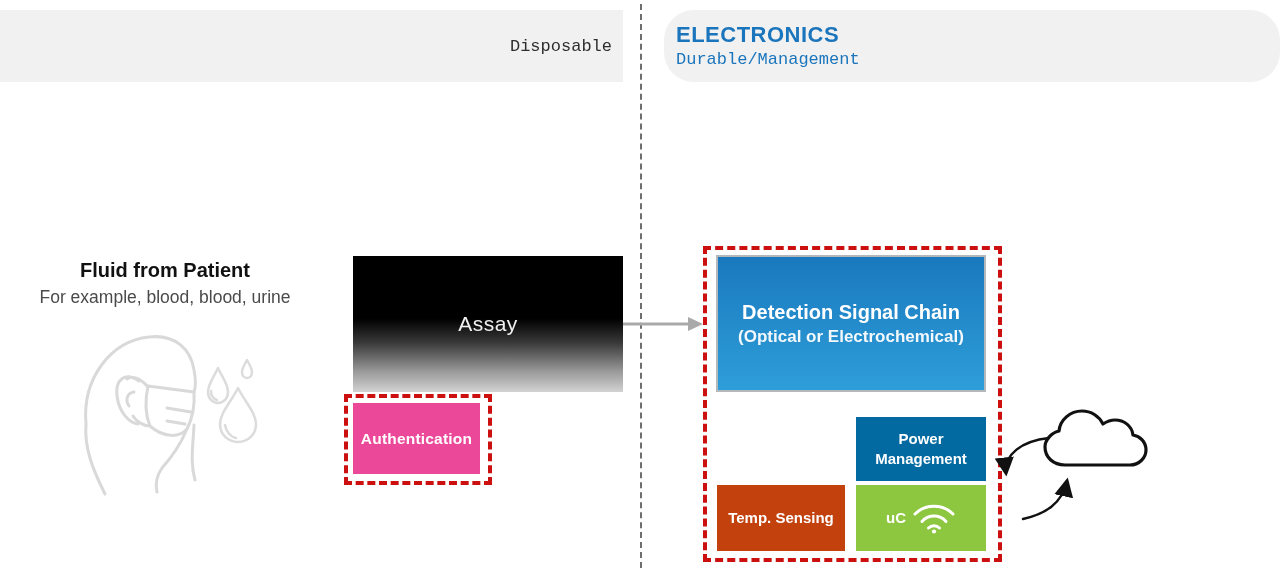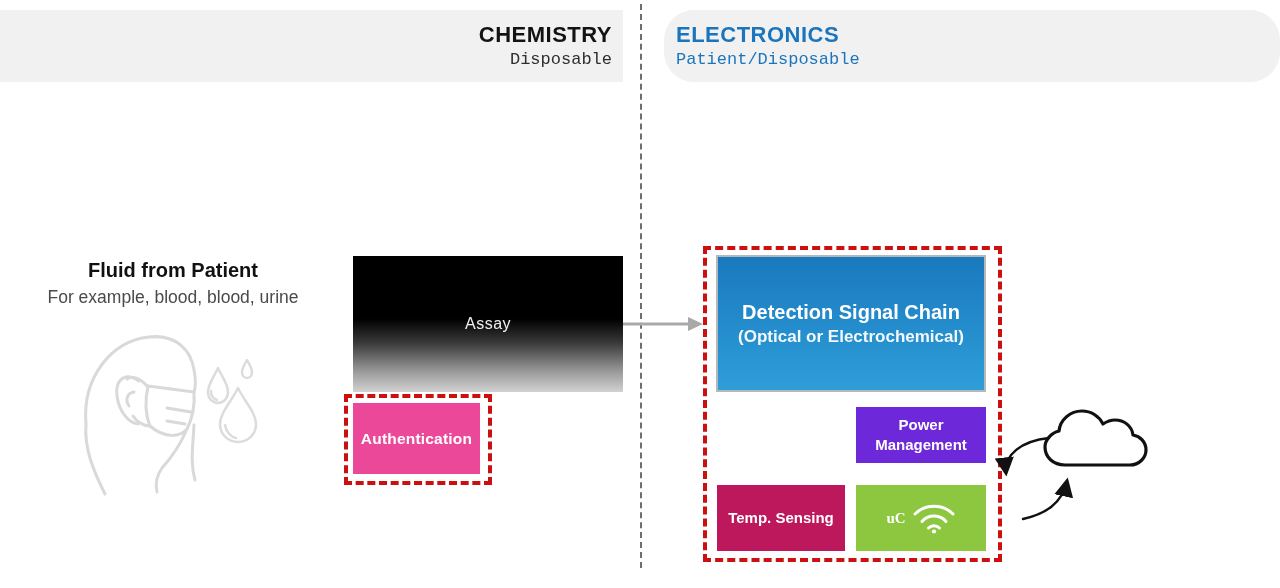--- a/index.html
+++ b/index.html
@@ -13,31 +13,31 @@
   .band-right{left:664px;width:616px;align-items:flex-start;padding-left:12px;box-sizing:border-box;border-radius:30px;}
   .band-title{font-size:22px;font-weight:700;letter-spacing:.5px;line-height:26px;color:#131313;}
   .band-sub{font-size:17px;line-height:23px;color:#2E2E2E;font-family:Liberation Mono, monospace;}
   .band-right .band-title,.band-right .band-sub{color:#1B75BC;}
 
   
   .divider{position:absolute;left:640px;top:4px;height:564px;width:0;
            border-left:2px dashed #6E6E6E;}
 
   
-  .patient{position:absolute;left:0;top:257px;width:330px;text-align:center;padding-left:8px;}
+  .patient{position:absolute;left:0;top:257px;width:330px;text-align:center;}
   .patient-title{font-size:20px;font-weight:700;color:#111;line-height:27px;}
   .patient-sub{font-size:17.5px;color:#4A4A4A;line-height:26px;}
 
   .patient-art{position:absolute;left:75px;top:320px;}
 
   
   .assay-box{position:absolute;left:353px;top:256px;width:270px;height:136px;
              background:linear-gradient(to bottom,#000 0%,#000 46%,#3A3A3A 64%,#9A9A9A 85%,#D2D2D2 100%);
              display:flex;align-items:center;justify-content:center;}
-  .assay-label{color:#F0F0F0;font-size:16px;letter-spacing:.5px;}
+  .assay-label{color:#F0F0F0;font-size:21px;letter-spacing:.5px;}
 
   
   .auth-group{position:absolute;left:344px;top:394px;width:140px;height:83px;
               border:4px dashed #CC0F0F;}
   .auth-box{position:absolute;left:5px;top:5px;width:127px;height:71px;background:#ec4899;
             display:flex;align-items:center;justify-content:center;}
   .auth-label{color:#fff;font-size:15.5px;font-weight:700;letter-spacing:.2px;}
 
   
   .flow-arrow{position:absolute;left:623px;top:315px;}
@@ -48,41 +48,40 @@
   .detect-box{position:absolute;left:9px;top:5px;width:270px;height:137px;
               background:linear-gradient(to bottom,#1A79BE 0%,#2E9ED9 100%);
               border:2px solid #B5B8BB;box-sizing:border-box;
               display:flex;flex-direction:column;align-items:center;justify-content:center;}
   .detect-title{color:#fff;font-size:20px;font-weight:700;line-height:26px;text-align:right;}
   .detect-sub{color:#F2F8FC;font-size:17px;line-height:23px;font-weight:bold;}
 
   .block{position:absolute;display:flex;align-items:center;justify-content:center;
          text-align:center;font-size:15px;font-weight:700;line-height:1.35;}
   .blk-motion{left:10px;top:157px;width:128px;height:64px;background:#C9CDD1;color:#E9EBEC;}
-  .blk-power{left:149px;top:157px;width:130px;height:56px;background:#6d28d9;color:#fff;}
-  .blk-temp{left:10px;top:235px;width:128px;height:66px;background:#be185d;color:#fff;}
-  .blk-uc{left:149px;top:235px;width:130px;height:66px;background:#8DC63F;color:#fff;gap:6px;font-family:Liberation Serif, serif;}
+  .blk-power{left:149px;top:167px;width:130px;height:64px;background:#0369a1;color:#fff;}
+  .blk-temp{left:10px;top:235px;width:128px;height:66px;background:#c2410c;color:#fff;}
+  .blk-uc{left:149px;top:235px;width:130px;height:66px;background:#8DC63F;color:#fff;gap:6px;}
   .blk-inner{padding:0 8px;}
   .wifi{display:block;}
 
   
   .cloud-art{position:absolute;left:995px;top:405px;}
 </style>
 </head>
 <body>
 
 <div class="canvas">
 
   <div class="band band-left">
-    <div class="band-title">CHEMISTRY</div>
     <div class="band-sub">Disposable</div>
   </div>
   <div class="band band-right">
     <div class="band-title">ELECTRONICS</div>
-    <div class="band-sub">Patient/Disposable</div>
+    <div class="band-sub">Durable/Management</div>
   </div>
 
   <div class="divider"></div>
 
   <div class="patient">
     <div class="patient-title">Fluid from Patient</div>
     <div class="patient-sub">For example, blood, blood, urine</div>
   </div>
 
   <svg class="patient-art" width="200" height="180" viewBox="0 0 200 180">

